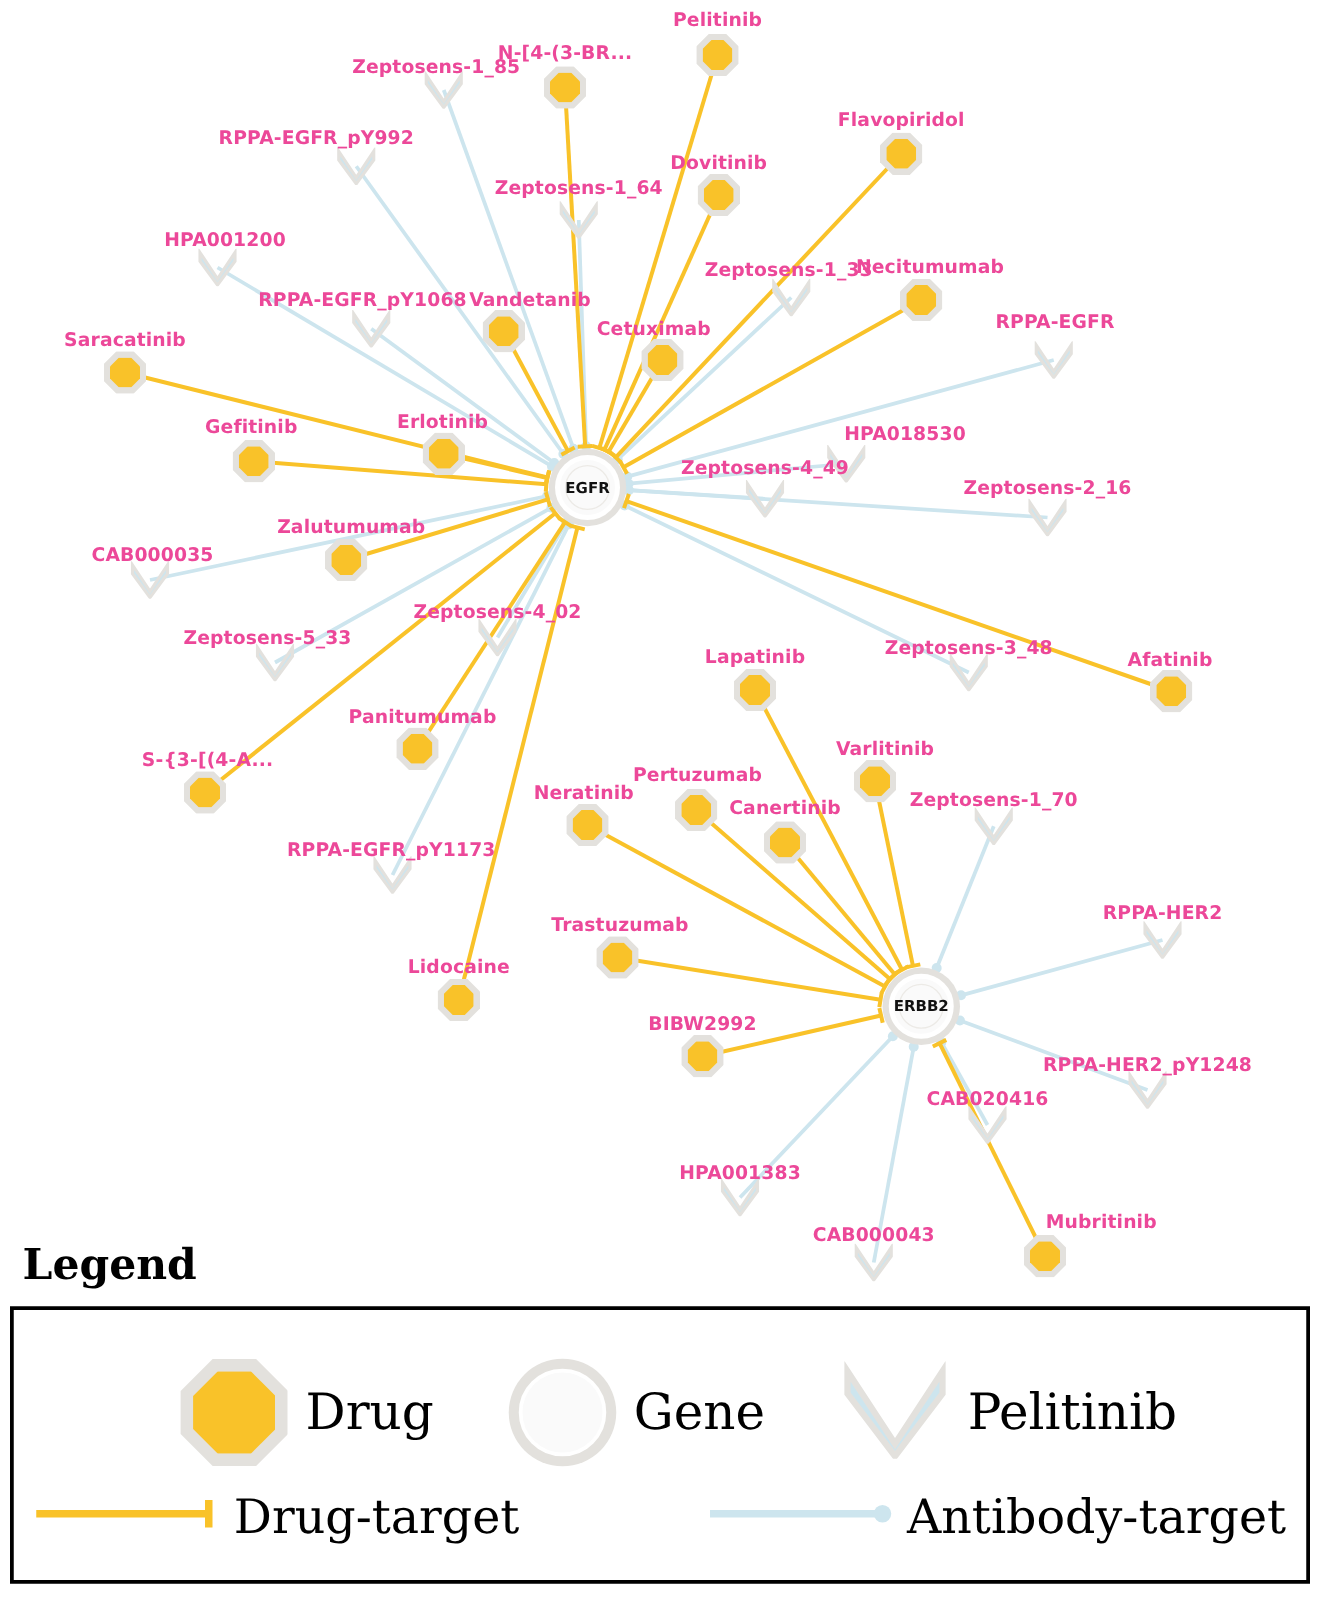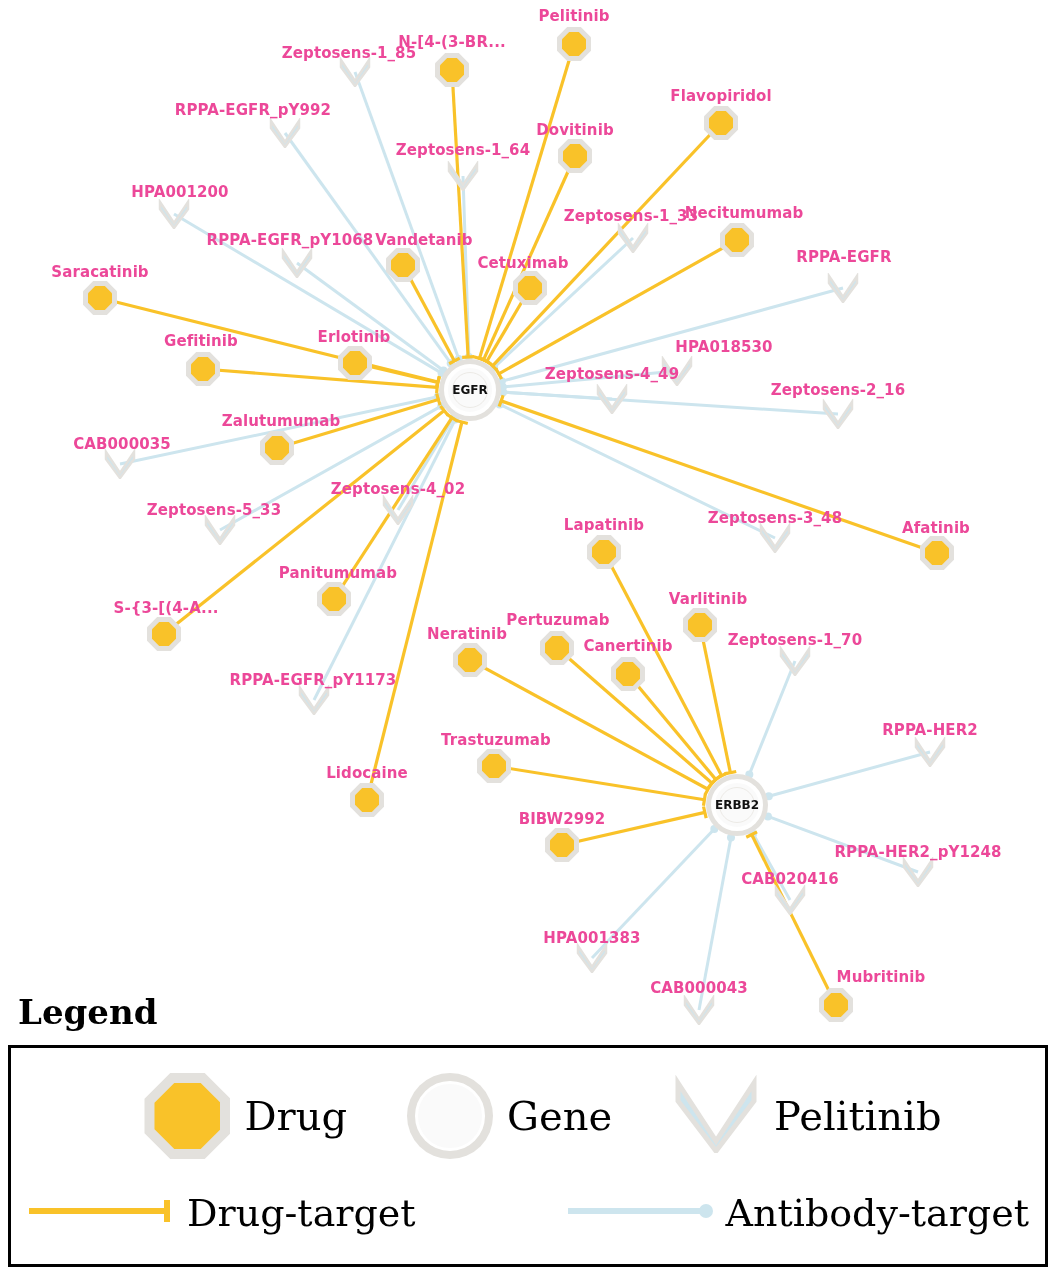--- a/index.html
+++ b/index.html
@@ -102,21 +102,21 @@
     left: 8px;
     top: 1045px;
     width: 1040px;
     height: 222px;
     border: 3px solid #000;
     box-sizing: border-box;
     background: #fff;
   }
   .legend-row1 {
     position: absolute;
-    top: 18px;
+    top: 32px;
     left: 0; right: 0;
     height: 100px;
     display: flex;
     align-items: center;
     justify-content: center;
     gap: 0px;
     padding-left: 30px;
   }
   .legend-item {
     display: flex;

